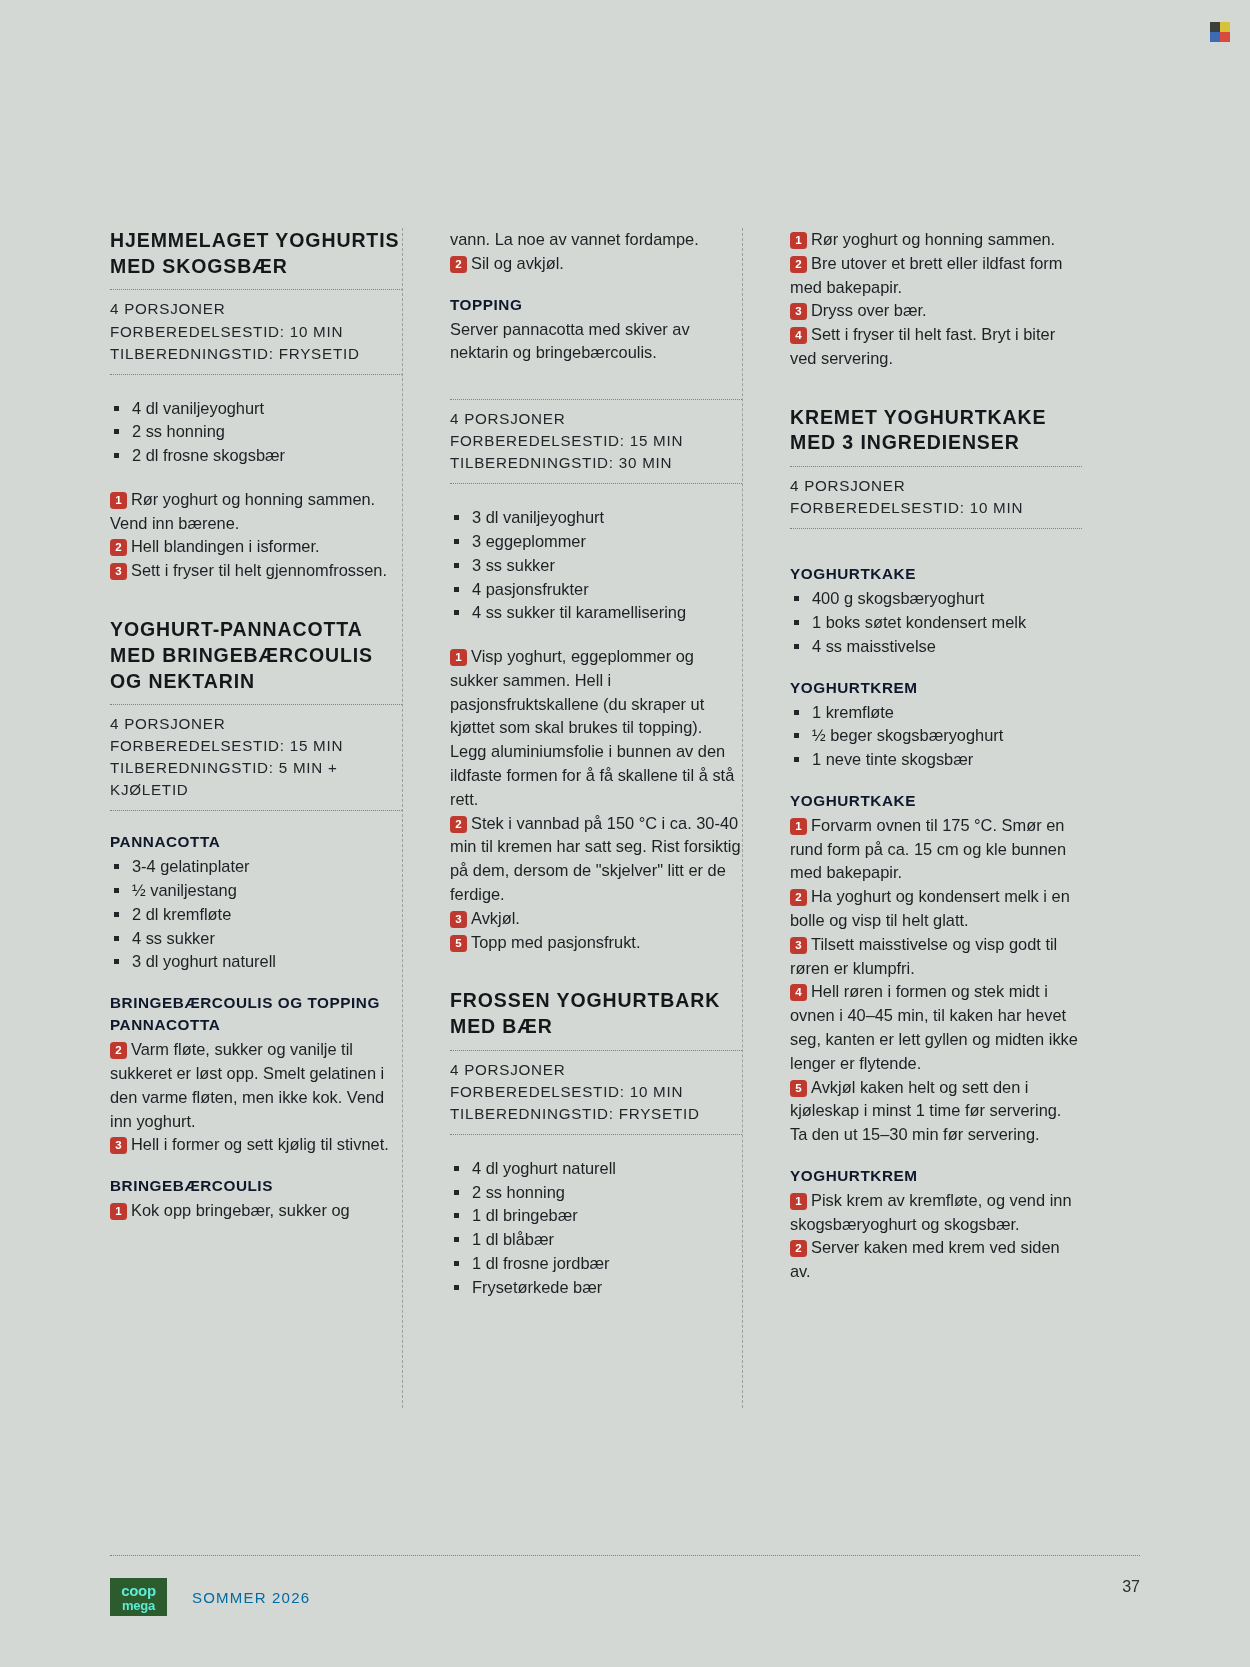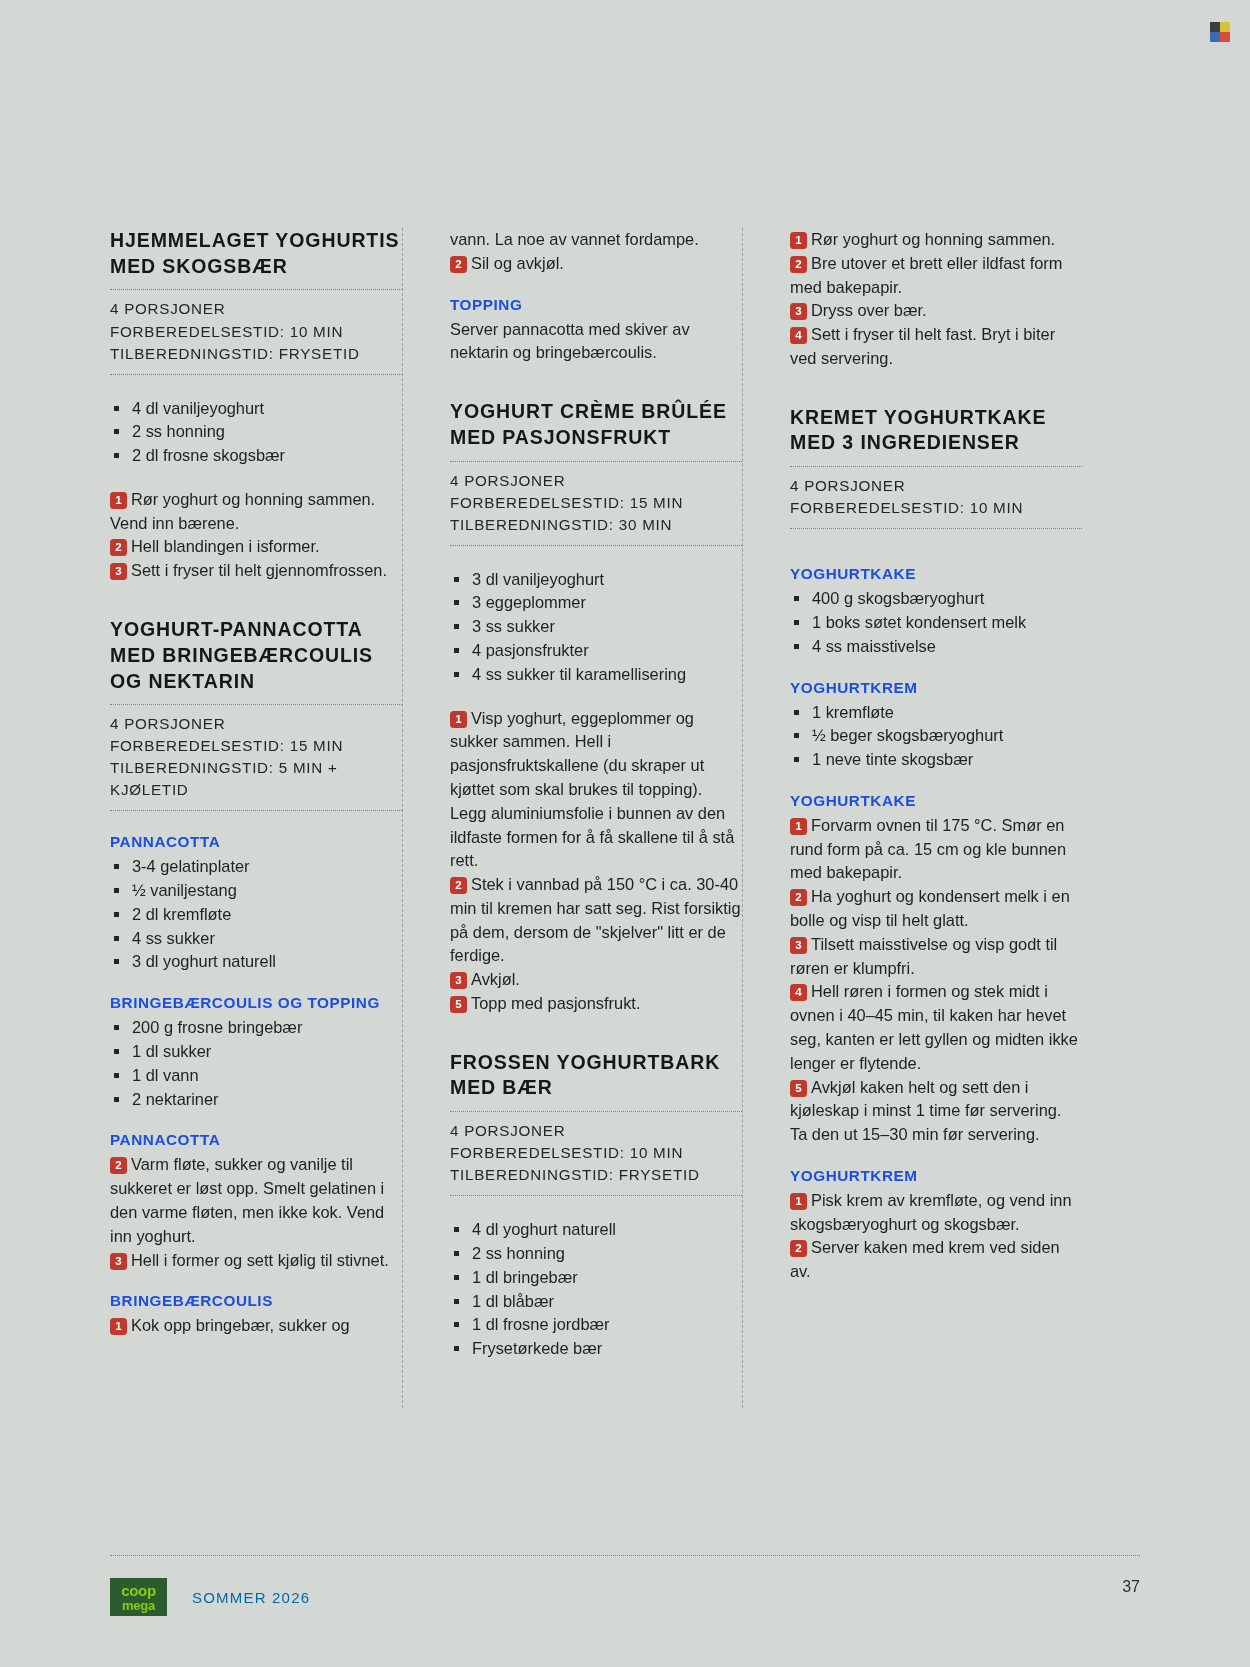--- a/index.html
+++ b/index.html
@@ -93,21 +93,21 @@
     text-transform: uppercase;
     color: #22262a;
   }
 
   h3.sub {
     font-size: 15.3px;
     font-weight: 700;
     letter-spacing: 0.55px;
     text-transform: uppercase;
     margin: 0 0 4px 0;
-    color: #1d4ed8;
+    color: #0f172a;
   }
 
   ul.ingredients {
     list-style: none;
     margin: 0 0 20px 0;
     padding: 0;
   }
   ul.ingredients li {
     font-size: 16.4px;
     line-height: 1.45;
@@ -173,21 +173,21 @@
     left: 110px;
     top: 1578px;
     width: 1030px;
     display: flex;
     align-items: center;
   }
   .logo {
     width: 57px;
     height: 38px;
     background: #2c5c2e;
-    color: #84cc16;
+    color: #5eead4;
     display: flex;
     flex-direction: column;
     align-items: center;
     justify-content: center;
     line-height: 1.0;
   }
   .logo .l1 {
     font-size: 15px;
     font-weight: 700;
     letter-spacing: -0.3px;
@@ -261,26 +261,20 @@
         <h3 class="sub">PANNACOTTA</h3>
         <ul class="ingredients">
           <li>3-4 gelatinplater</li>
           <li>½ vaniljestang</li>
           <li>2 dl kremfløte</li>
           <li>4 ss sukker</li>
           <li>3 dl yoghurt naturell</li>
         </ul>
 
         <h3 class="sub">BRINGEBÆRCOULIS OG TOPPING</h3>
-        <ul class="ingredients">
-          <li>200 g frosne bringebær</li>
-          <li>1 dl sukker</li>
-          <li>1 dl vann</li>
-          <li>2 nektariner</li>
-        </ul>
 
         <h3 class="sub">PANNACOTTA</h3>
         <ol class="steps">
           <li><span class="num">2</span><span>Varm fløte, sukker og vanilje til sukkeret er løst opp. Smelt gelatinen i den varme fløten, men ikke kok. Vend inn yoghurt.</span></li>
           <li><span class="num">3</span><span>Hell i former og sett kjølig til stivnet.</span></li>
         </ol>
 
         <h3 class="sub">BRINGEBÆRCOULIS</h3>
         <ol class="steps">
           <li><span class="num">1</span><span>Kok opp bringebær, sukker og</span></li>
@@ -295,21 +289,20 @@
       <ol class="steps">
         <li><span class="num">2</span><span>Sil og avkjøl.</span></li>
       </ol>
 
       <h3 class="sub">TOPPING</h3>
       <p class="plain">Server pannacotta med skiver av nektarin og bringebærcoulis.</p>
 
       <div class="gap-md"></div>
 
       <div class="recipe">
-        <h2 class="recipe-title">YOGHURT CRÈME BRÛLÉE MED PASJONSFRUKT</h2>
         <div class="meta">
           <div>4 PORSJONER</div>
           <div>FORBEREDELSESTID: 15 MIN</div>
           <div>TILBEREDNINGSTID: 30 MIN</div>
         </div>
         <ul class="ingredients">
           <li>3 dl vaniljeyoghurt</li>
           <li>3 eggeplommer</li>
           <li>3 ss sukker</li>
           <li>4 pasjonsfrukter</li>

